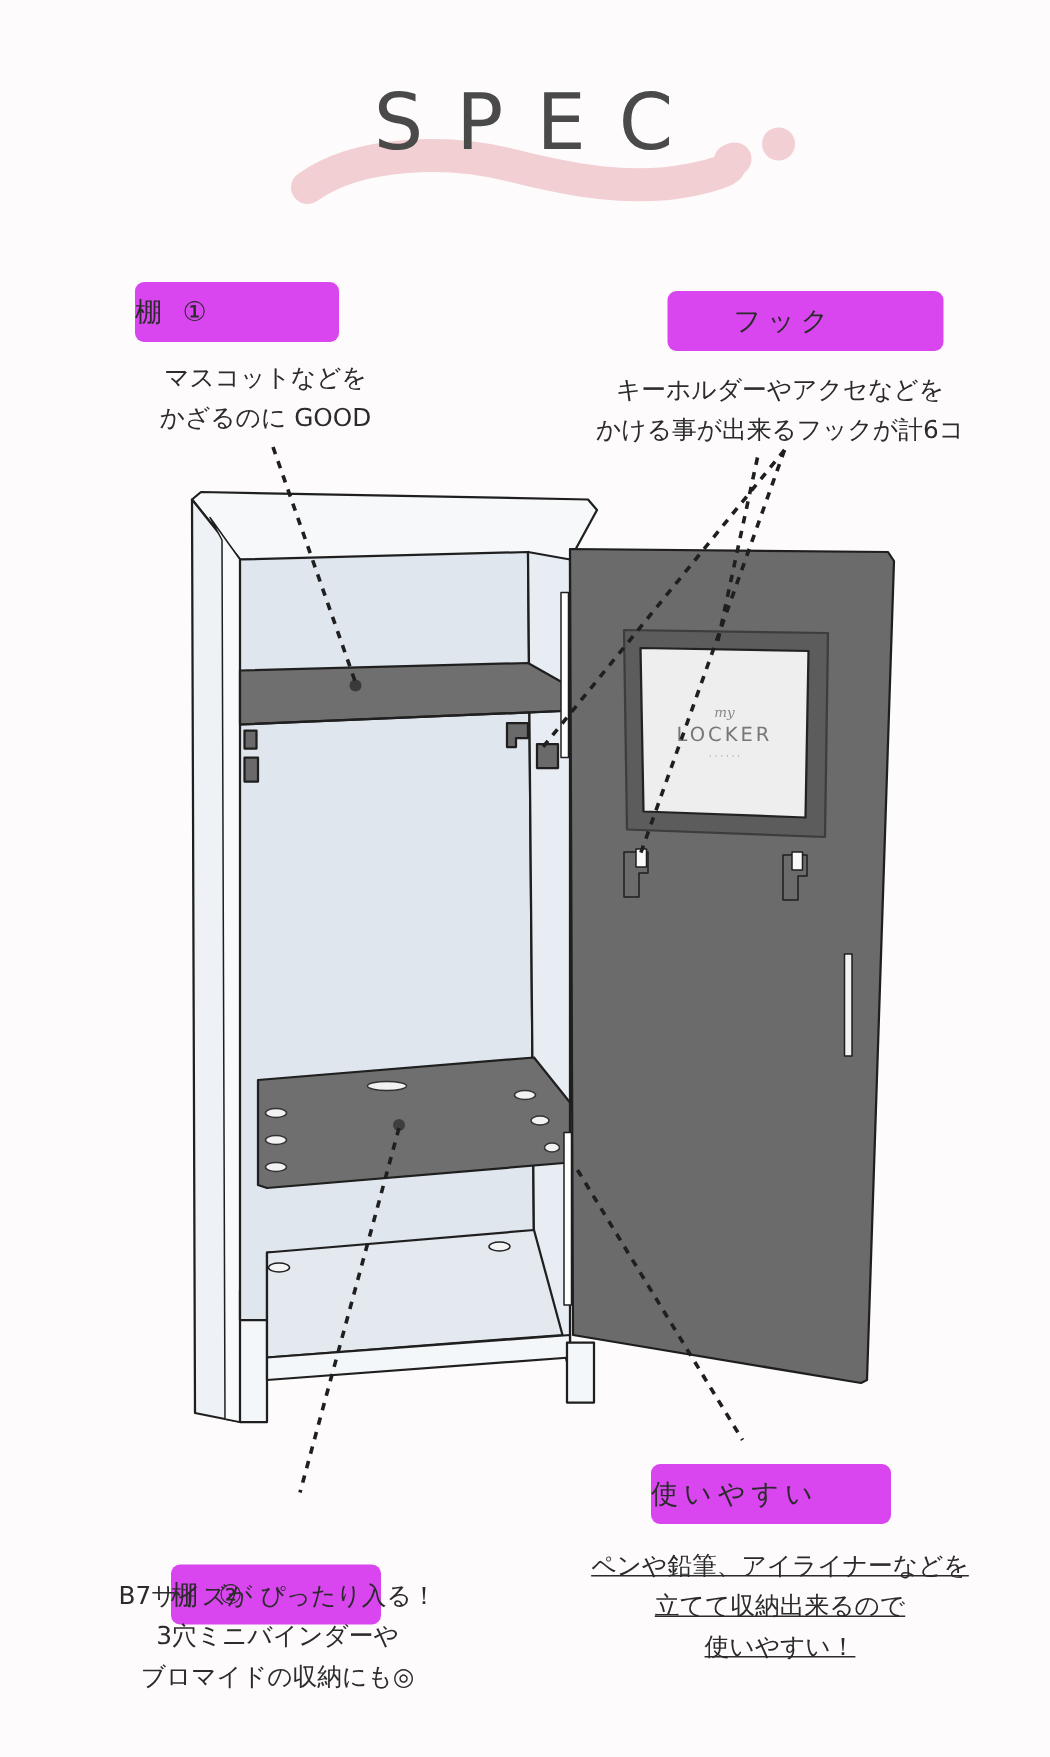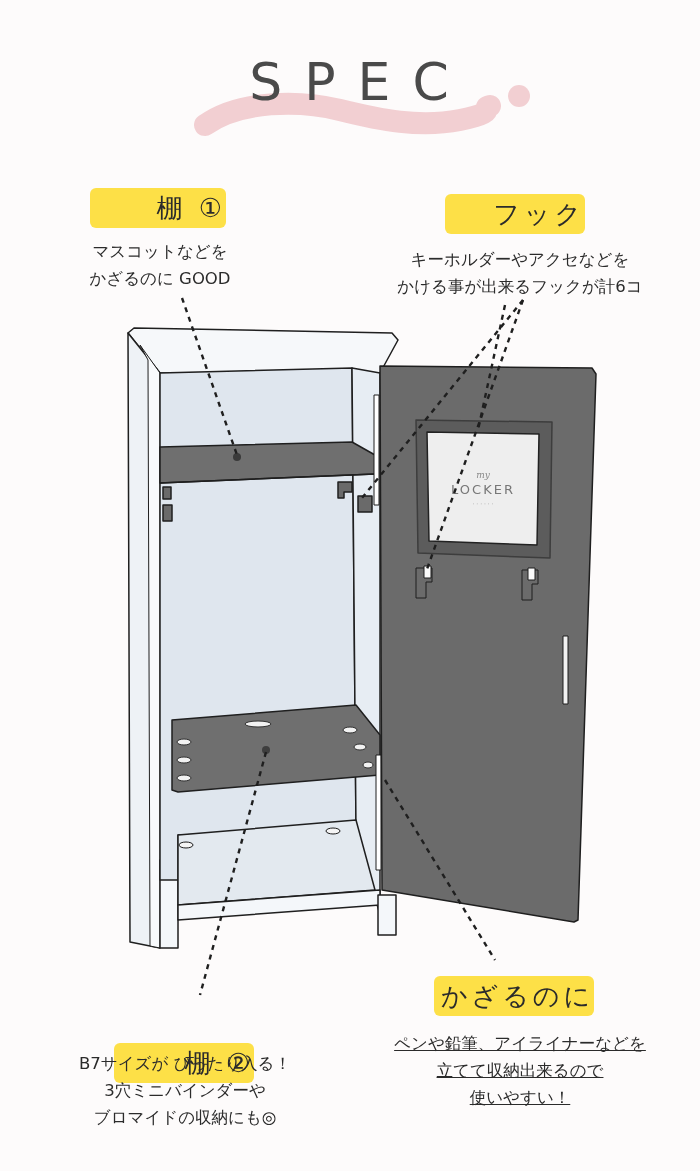--- a/index.html
+++ b/index.html
@@ -11,22 +11,22 @@
   }
   .title {
     position: absolute; left: 0; top: 52px; width: 700px; text-align: center;
     font-size: 52px; letter-spacing: 22px; font-weight: 400; color: #4a4a4a;
     padding-left: 20px; box-sizing: border-box; z-index: 2;
     font-family: "DejaVu Sans", sans-serif;
   }
   .swoosh { position: absolute; left: 0; top: 0; z-index: 1; }
   .tag {
     position: absolute; height: 40px; border-radius: 6px;
-    background: #fde047; display: flex; align-items: center; justify-content: flex-end;
-    font-size: 26px; color: #2b2b2b; letter-spacing: 4px;
+    background: #d946ef; display: flex; align-items: center; justify-content: flex-start;
+    font-size: 18px; color: #2b2b2b; letter-spacing: 4px;
   }
   .desc {
     position: absolute; text-align: center; font-size: 16.5px; line-height: 27px;
     color: #2b2b2b; white-space: pre-line;
   }
   svg.diagram { position: absolute; left: 0; top: 0; }
 </style>
 </head>
 <body>
 
@@ -105,34 +105,34 @@
     <line x1="523" y1="300" x2="362" y2="498"></line>
     <line x1="505" y1="305" x2="478" y2="430"></line>
     <line x1="266" y1="752" x2="200" y2="995"></line>
     <line x1="385" y1="780" x2="495" y2="960"></line>
   </g>
 </svg>
 
 <div class="tag" style="left:90px; top:188px; width:136px;">
   <span>棚 ①</span>
 </div>
-<div class="desc" style="left:40px; top:238px; width:240px;">マスコットなどを
+<div class="desc" style="left:57px; top:238px; width:240px;">マスコットなどを
 かざるのに GOOD</div>
 
-<div class="tag" style="left:445px; top:194px; width:140px;">
+<div class="tag" style="left:445px; top:194px; width:140px;padding-left:44px;">
   <span>フック</span>
 </div>
 <div class="desc" style="left:360px; top:246px; width:320px;text-align:center;">キーホルダーやアクセなどを
 かける事が出来るフックが計6コ</div>
 
 <div class="tag" style="left:114px; top:999px; width:140px;margin-top:44px;">
   <span>棚 ②</span>
 </div>
 <div class="desc" style="left:40px; top:1050px; width:290px;">B7サイズが ぴったり入る！
 3穴ミニバインダーや
 ブロマイドの収納にも◎</div>
 
 <div class="tag" style="left:434px; top:976px; width:160px;">
-  <span>かざるのに</span>
+  <span>使いやすい</span>
 </div>
 <div class="desc" style="left:370px; top:1030px; width:300px;text-decoration:underline;">ペンや鉛筆、アイライナーなどを
 立てて収納出来るので
 使いやすい！</div>
 
 </body></html>

